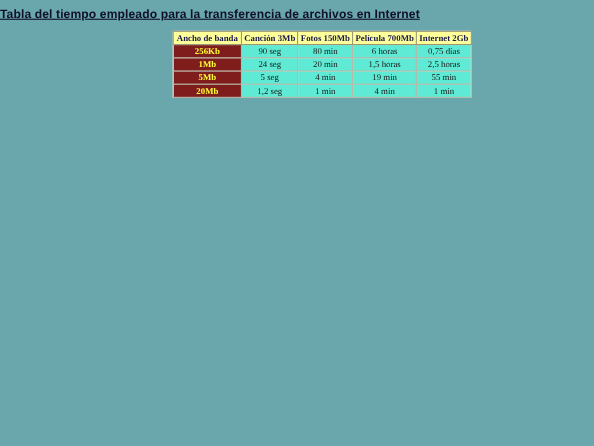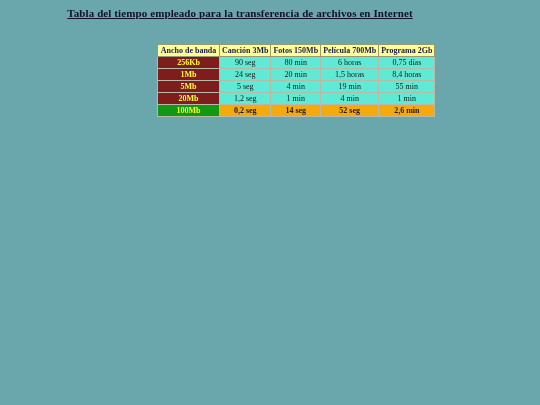--- a/index.html
+++ b/index.html
@@ -16,32 +16,31 @@
   .page {
     position: relative;
     width: 540px;
     height: 405px;
   }
   .page-title {
     position: absolute;
     top: 7px;
     left: 0;
     width: 480px;
-    text-align: center;
-    font-family: Liberation Serif, serif;
+    font-family: Liberation Sans, sans-serif;
     font-size: 11px;
     font-weight: bold;
     color: #101028;
     text-decoration: underline;
     letter-spacing: 0.1px;
     white-space: nowrap;
   }
   .table-wrap {
     position: absolute;
-    top: 44px;
+    top: 28px;
     left: 157px;
   }
   table.transfer-table {
     border-collapse: collapse;
     border-spacing: 0;
     table-layout: fixed;
     background: #ffffff;
     border: 1px solid #8a8a6a;
   }
   table.transfer-table td,
@@ -107,56 +106,49 @@
           <col class="c2">
           <col class="c3">
           <col class="c4">
       </colgroup>
       <thead>
         <tr>
           <th>Ancho de banda</th>
           <th>Canción 3Mb</th>
           <th>Fotos 150Mb</th>
           <th>Película 700Mb</th>
-          <th>Programa 2Gb</th>
+          <th>Internet 2Gb</th>
         </tr>
       </thead>
       <tbody id="table-body">
           <tr>
             <td class="bandwidth-cell">256Kb</td>
             <td class="value-cell">90 seg</td>
             <td class="value-cell">80 min</td>
             <td class="value-cell">6 horas</td>
             <td class="value-cell">0,75 días</td>
           </tr>
           <tr>
             <td class="bandwidth-cell">1Mb</td>
             <td class="value-cell">24 seg</td>
             <td class="value-cell">20 min</td>
             <td class="value-cell">1,5 horas</td>
-            <td class="value-cell">8,4 horas</td>
+            <td class="value-cell">2,5 horas</td>
           </tr>
           <tr>
             <td class="bandwidth-cell">5Mb</td>
             <td class="value-cell">5 seg</td>
             <td class="value-cell">4 min</td>
             <td class="value-cell">19 min</td>
             <td class="value-cell">55 min</td>
           </tr>
           <tr>
             <td class="bandwidth-cell">20Mb</td>
             <td class="value-cell">1,2 seg</td>
             <td class="value-cell">1 min</td>
             <td class="value-cell">4 min</td>
             <td class="value-cell">1 min</td>
           </tr>
-          <tr class="row-highlight">
-            <td class="bandwidth-cell">100Mb</td>
-            <td class="value-cell">0,2 seg</td>
-            <td class="value-cell">14 seg</td>
-            <td class="value-cell">52 seg</td>
-            <td class="value-cell">2,6 min</td>
-          </tr>
         </tbody>
     </table>
   </div>
 
 </div>
 
 </body></html>

